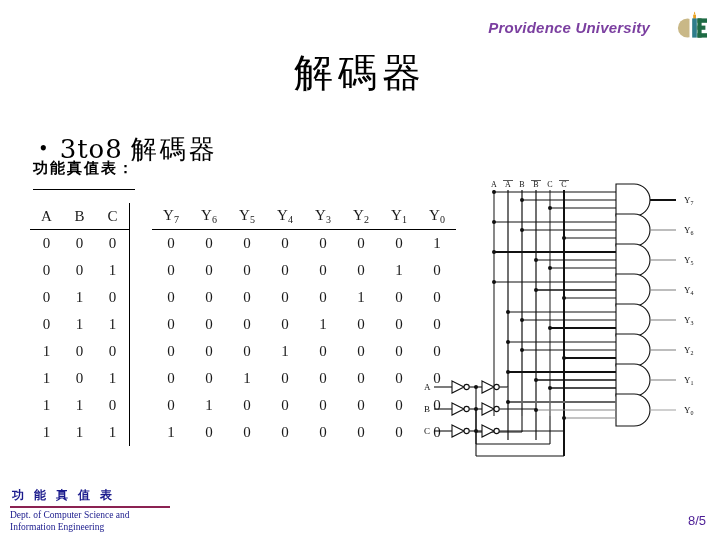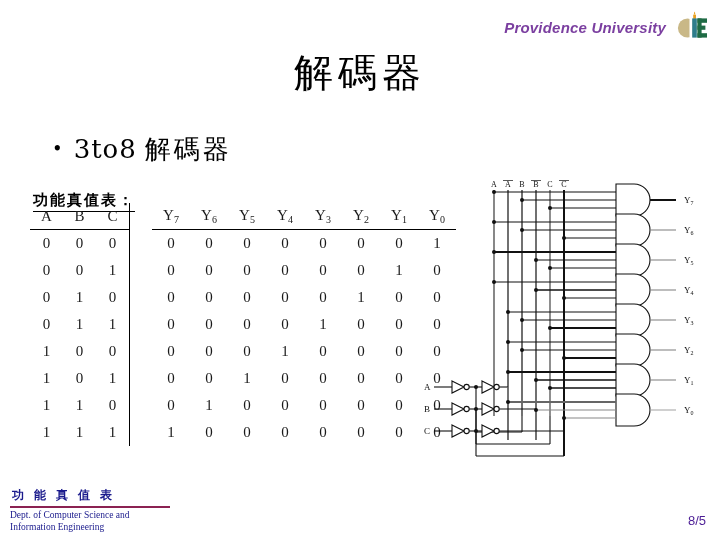--- a/index.html
+++ b/index.html
@@ -15,21 +15,21 @@
     overflow: hidden;
   }
 
   
   .header {
     position: absolute;
     top: 10px;
     right: 8px;
     display: flex;
     align-items: center;
-    gap: 6px;
+    gap: 22px;
   }
   .univ-name {
     font-family: "Liberation Sans", sans-serif;
     font-style: italic;
     font-weight: bold;
     font-size: 15px;
     color: #7b3fa0;
     letter-spacing: 0.2px;
     white-space: nowrap;
   }
@@ -51,45 +51,45 @@
     color: #000000;
     letter-spacing: 5px;
     font-family: "DejaVu Serif", serif;
     line-height: 1.1;
   }
 
   
   .bullet-line {
     position: absolute;
     top: 132px;
-    left: 52px;
+    left: 38px;
     font-size: 26px;
     color: #000000;
     font-family: "DejaVu Serif", serif;
     letter-spacing: 1px;
     white-space: nowrap;
   }
   .bullet-dot {
     font-size: 18px;
     vertical-align: 3px;
     margin-right: 10px;
   }
   .bullet-cjk { letter-spacing: 3px; margin-left: 8px; }
 
   .subcaption {
     position: absolute;
-    top: 191px;
+    top: 159px;
     left: 33px;
     font-size: 15px;
     color: #000000;
     font-family: "DejaVu Serif", serif;
     font-weight: bold;
     letter-spacing: 2px;
     border-bottom: 1px solid #000;
-    padding-bottom: 1px;
+    padding-bottom: 11px;
     white-space: nowrap;
   }
 
   
   .truth-table {
     position: absolute;
     top: 203px;
     left: 30px;
     border-collapse: collapse;
     font-family: "Liberation Serif", serif;

